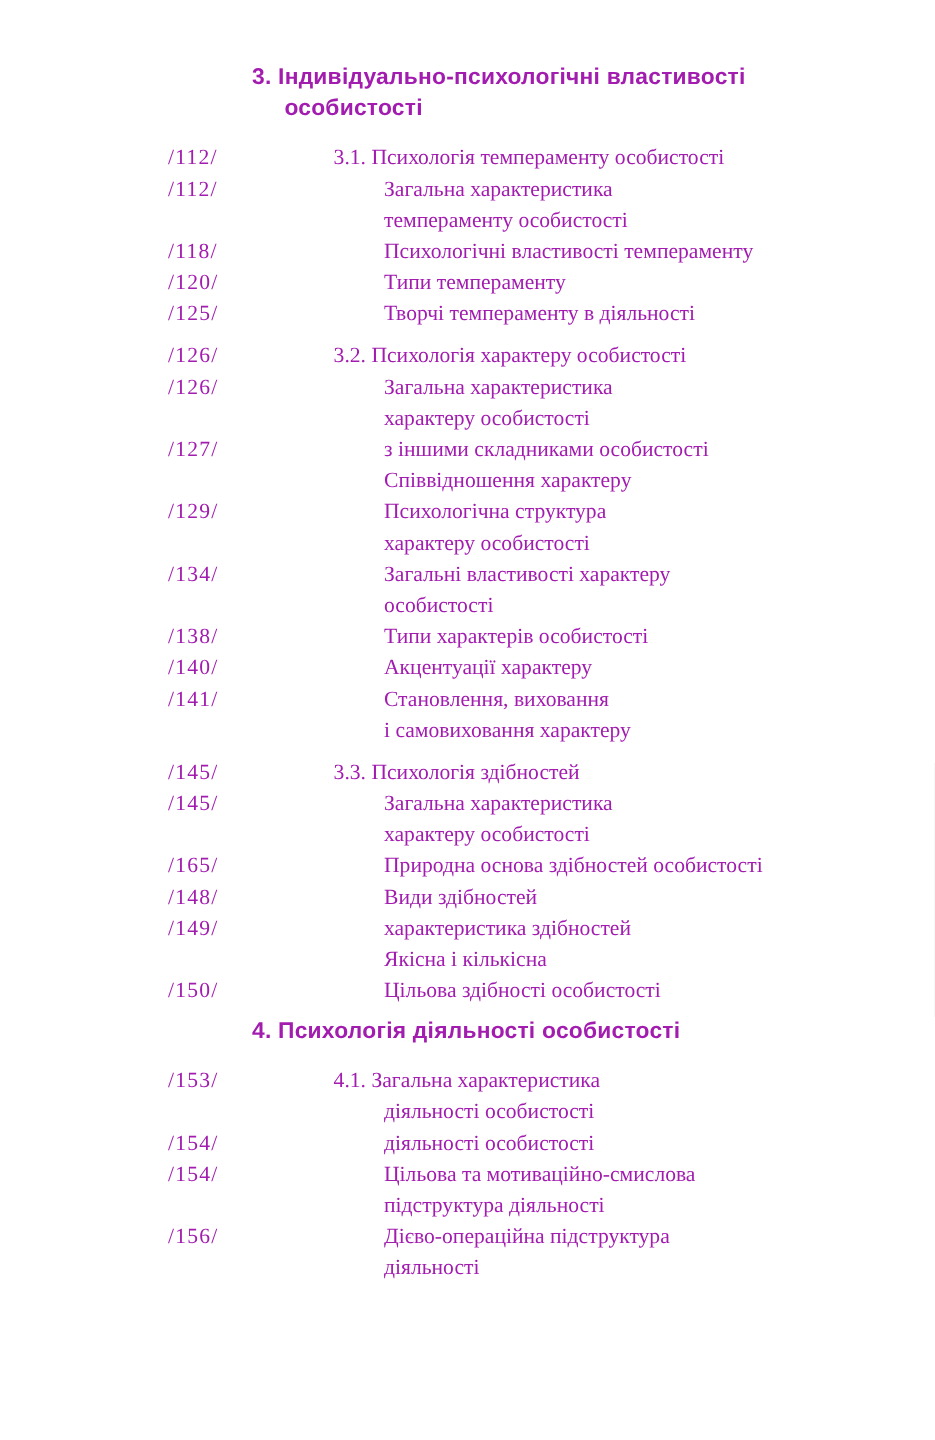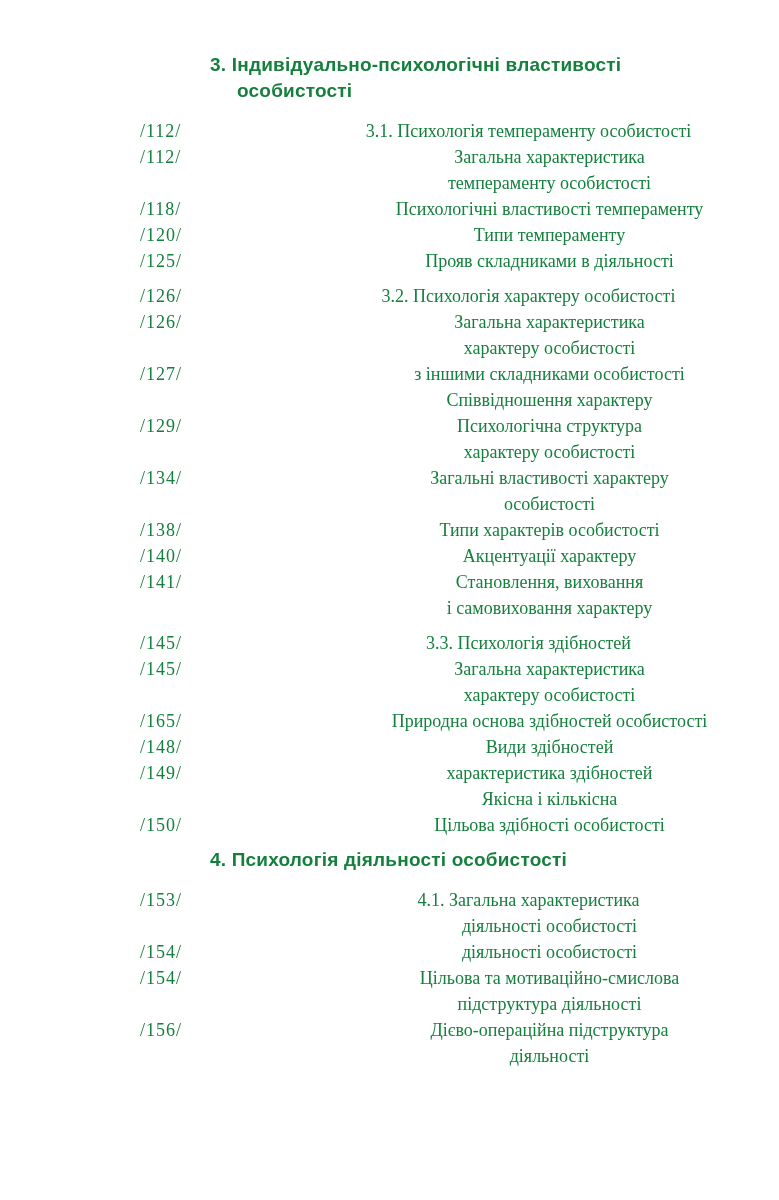--- a/index.html
+++ b/index.html
@@ -5,21 +5,21 @@
   html, body {
     margin: 0;
     padding: 0;
     background: #e8e8e8;
   }
   .page {
     width: 779px;
     height: 1200px;
     margin: 0 auto;
     background: #ffffff;
-    color: #15803d;
+    color: #a21caf;
     font-family: "Liberation Serif", "DejaVu Serif", serif;
     font-size: 18px;
     box-sizing: border-box;
     padding-top: 52px;
     overflow: hidden;
     position: relative;
   }
   .toc-section { margin: 0; }
   .heading {
     font-family: "Liberation Sans", "DejaVu Sans", sans-serif;
@@ -36,21 +36,21 @@
     display: flex;
     align-items: flex-start;
     padding-left: 140px;
     line-height: 26px;
   }
   .pagenum {
     flex: 0 0 138px;
     letter-spacing: 1px;
   }
   .title { flex: 1 1 auto; }
-  .line { padding-left: 42px; text-align: center; }
+  .line { padding-left: 42px; }
   .line.hang { padding-left: 0; }
 </style>
 </head>
 <body>
 
 <div class="page">
   <main class="toc">
       <section class="toc-section">
         <div class="heading">
           <div class="heading-line">3. Індивідуально-психологічні властивості</div>
@@ -78,21 +78,21 @@
           </div>
           <div class="entry">
             <div class="pagenum">/120/</div>
             <div class="title">
               <div class="line">Типи темпераменту</div>
             </div>
           </div>
           <div class="entry">
             <div class="pagenum">/125/</div>
             <div class="title">
-              <div class="line">Прояв складниками в діяльності</div>
+              <div class="line">Творчі темпераменту в діяльності</div>
             </div>
           </div>
         </div>
         <div class="group">
           <div class="entry">
             <div class="pagenum">/126/</div>
             <div class="title">
               <div class="line hang">3.2. Психологія характеру особистості</div>
             </div>
           </div>

